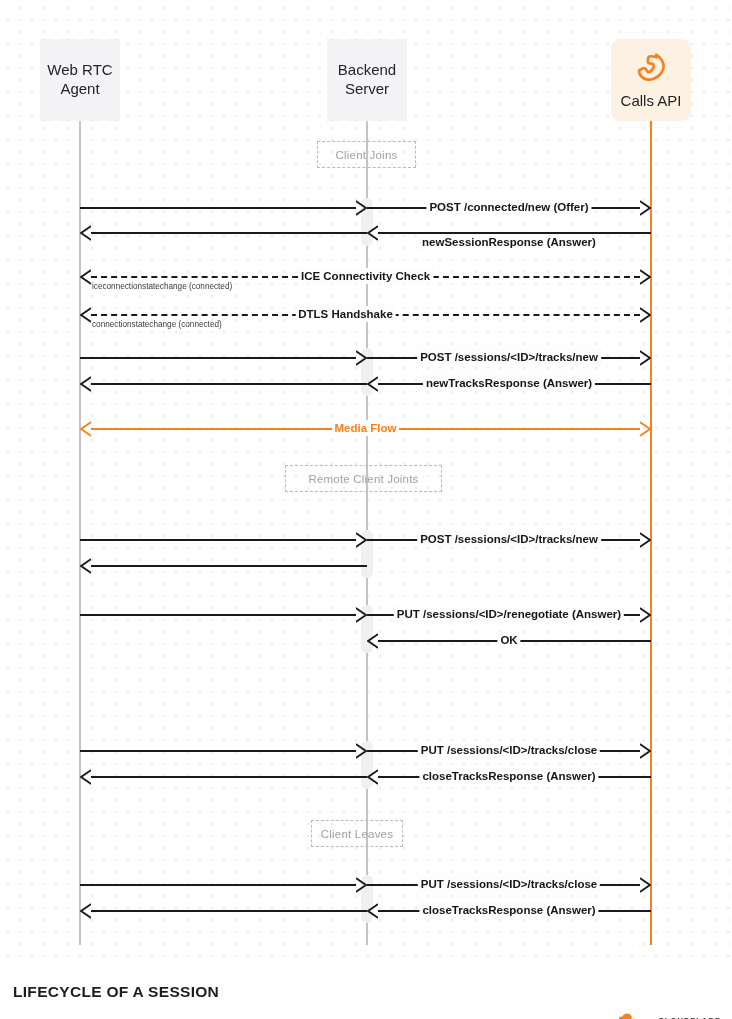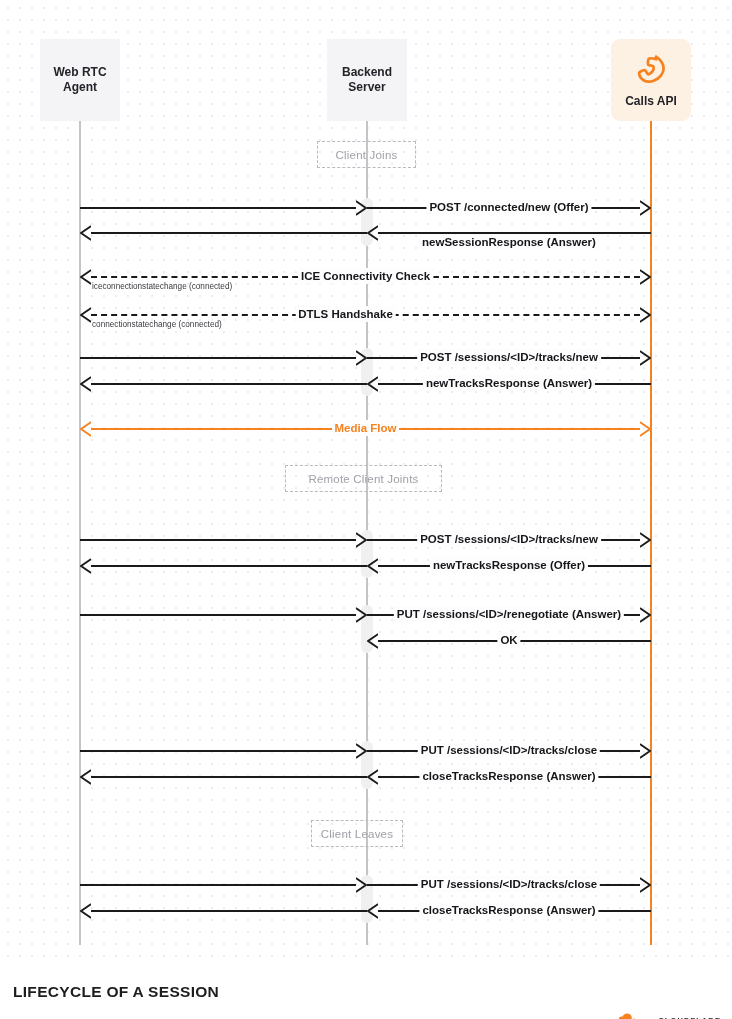--- a/index.html
+++ b/index.html
@@ -49,21 +49,21 @@
   .actor-box{
     width:80px;height:82px;
     background:#f4f4f6;
     display:flex;flex-direction:column;align-items:center;justify-content:center;
     box-sizing:border-box;
   }
   .actor-box.accent{
     background:#fdf1e4;border-radius:9px;
   }
   .actor-label{
-    font-size:12px;font-weight:bold;color:#23242a;line-height:1.25;
+    font-size:15px;font-weight:normal;color:#23242a;line-height:1.25;
     white-space:pre-line;
   }
   .actor-label.accent{color:#232328;margin-top:4px;}
 
   
   .lifeline{
     position:absolute;width:2px;background:#c3c3c8;
   }
   .lifeline.accent{background:#f6821f;width:2px;}
 
@@ -241,27 +241,20 @@
         <svg width="11" height="16" viewBox="0 0 11 16" style="left: 273px;">
           <path d="M0.5 1.5 L10 8 L0.5 14.5" fill="none" stroke="#1a1a1a" stroke-width="2" stroke-linecap="round" stroke-linejoin="round"></path>
         </svg>
         <div class="cap" style="left: 50%; transform: translateX(-50%); background: rgb(253, 253, 254);">POST /sessions/&lt;ID&gt;/tracks/new</div>
       </div>
       <div class="msg" style="left: 80px; top: 558px; width: 287px;">
         <div class="line" style="left: 11px; width: 276px;"></div>
         <svg width="11" height="16" viewBox="0 0 11 16" style="left: 0px;">
           <path d="M10.5 1.5 L1 8 L10.5 14.5" fill="none" stroke="#1a1a1a" stroke-width="2" stroke-linecap="round" stroke-linejoin="round"></path>
         </svg>
-      </div>
-      <div class="msg" style="left: 367px; top: 558px; width: 284px;">
-        <div class="line" style="left: 11px; width: 273px;"></div>
-        <svg width="11" height="16" viewBox="0 0 11 16" style="left: 0px;">
-          <path d="M10.5 1.5 L1 8 L10.5 14.5" fill="none" stroke="#1a1a1a" stroke-width="2" stroke-linecap="round" stroke-linejoin="round"></path>
-        </svg>
-        <div class="cap" style="left: 50%; transform: translateX(-50%); background: rgb(253, 253, 254);">newTracksResponse (Offer)</div>
       </div>
       <div class="msg" style="left: 80px; top: 607px; width: 287px;">
         <div class="line" style="left: 0px; width: 276px;"></div>
         <svg width="11" height="16" viewBox="0 0 11 16" style="left: 276px;">
           <path d="M0.5 1.5 L10 8 L0.5 14.5" fill="none" stroke="#1a1a1a" stroke-width="2" stroke-linecap="round" stroke-linejoin="round"></path>
         </svg>
       </div>
       <div class="msg" style="left: 367px; top: 607px; width: 284px;">
         <div class="line" style="left: 0px; width: 273px;"></div>
         <svg width="11" height="16" viewBox="0 0 11 16" style="left: 273px;">

